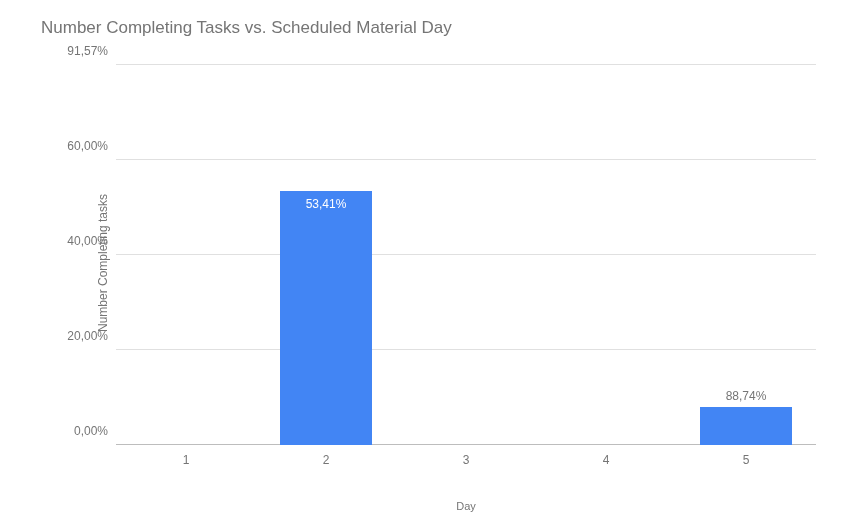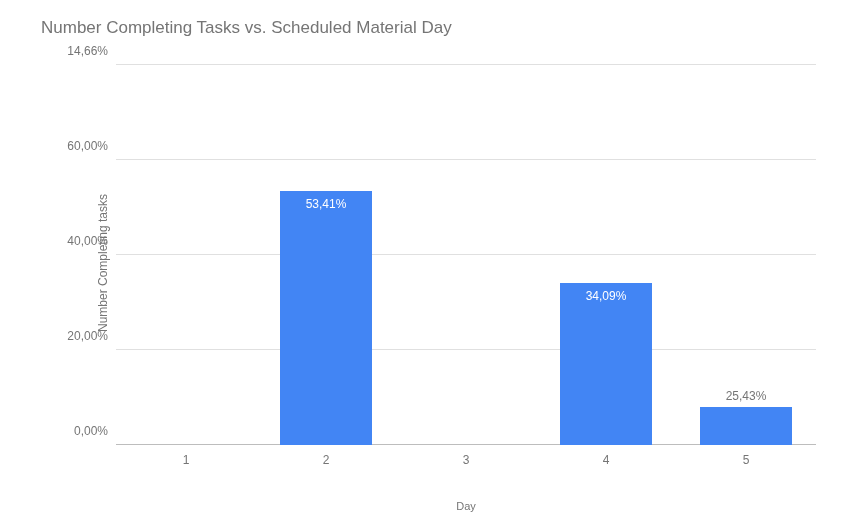--- a/index.html
+++ b/index.html
@@ -134,49 +134,46 @@
     <div class="gridline" style="bottom:25%;"></div>
     <div class="gridline" style="bottom:50%;"></div>
     <div class="gridline" style="bottom:75%;"></div>
     <div class="gridline" style="bottom:100%;"></div>
     <div class="baseline"></div>
 
     <div class="y-tick" style="bottom:0%;">0,00%</div>
     <div class="y-tick" style="bottom:25%;">20,00%</div>
     <div class="y-tick" style="bottom:50%;">40,00%</div>
     <div class="y-tick" style="bottom:75%;">60,00%</div>
-    <div class="y-tick" style="bottom:100%;">14,66%</div>
+    <div class="y-tick" style="bottom:100%;">91,57%</div>
 
     <div class="bars">
 
       <div class="bar-slot">
         <div class="x-tick">1</div>
       </div>
 
       <div class="bar-slot">
         <div class="bar" style="height:66.7625%;">
           <div class="bar-label">53,41%</div>
         </div>
         <div class="x-tick">2</div>
       </div>
 
       <div class="bar-slot">
         <div class="x-tick">3</div>
       </div>
 
       <div class="bar-slot">
-        <div class="bar" style="height:42.6125%;">
-          <div class="bar-label">34,09%</div>
-        </div>
         <div class="x-tick">4</div>
       </div>
 
       <div class="bar-slot">
         <div class="bar" style="height:9.9375%;">
-          <div class="bar-label" style="top:-18px;color:#757575;">25,43%</div>
+          <div class="bar-label" style="top:-18px;color:#757575;">88,74%</div>
         </div>
         <div class="x-tick">5</div>
       </div>
 
     </div>
   </div>
 
   <div class="x-axis-label" style="left:450px;">Day</div>
 
 </div>

